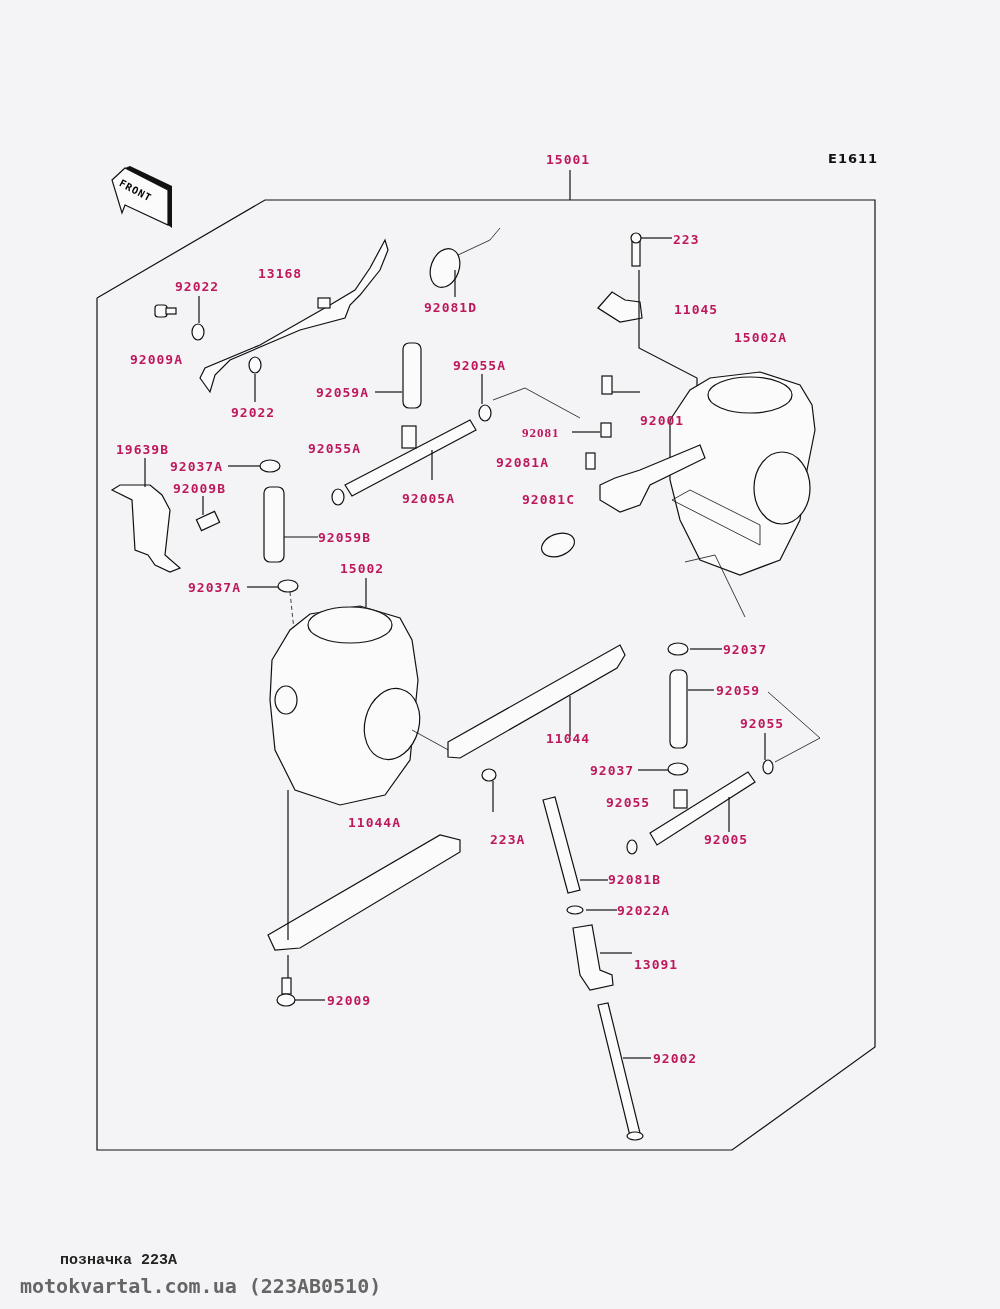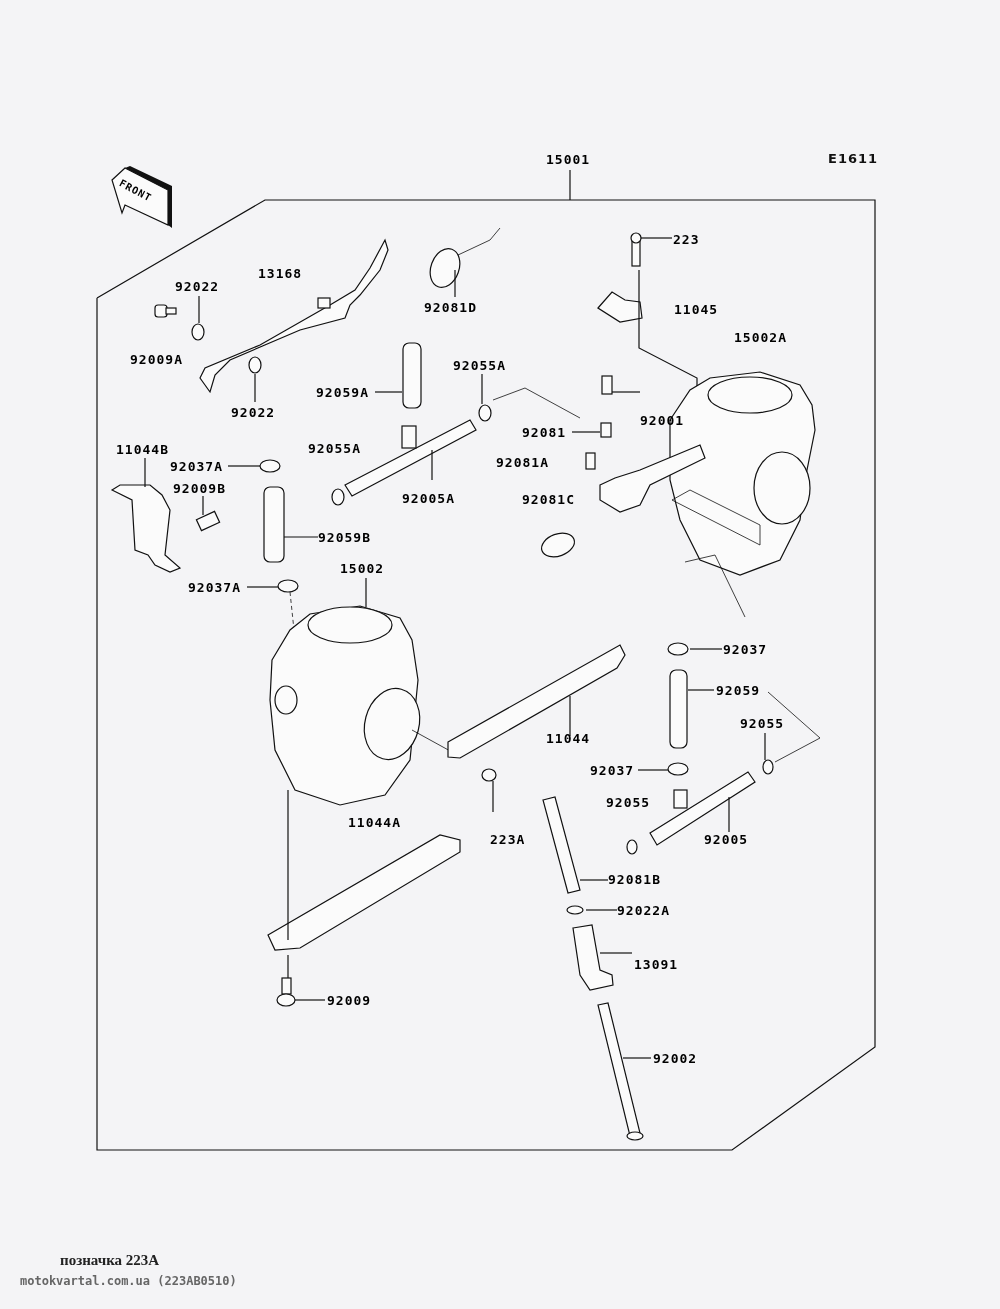--- a/index.html
+++ b/index.html
@@ -2,24 +2,24 @@
 <html><head>
 <meta charset="utf-8">
 <style>
   html, body { margin:0; padding:0; }
   body {
     width:1000px; height:1309px; position:relative; overflow:hidden;
     background:#f4f4f6;
     font-family:"DejaVu Sans", sans-serif;
   }
   #diagram { position:absolute; left:0; top:0; }
-  .lbl { position:absolute; font-family:"DejaVu Sans Mono", monospace; font-weight:bold; font-size:13px; color:#000000; letter-spacing:1px; white-space:nowrap; }
+  .lbl { position:absolute; font-family:"DejaVu Sans Mono", monospace; font-weight:bold; font-size:13px; color:#be185d; letter-spacing:1px; white-space:nowrap; }
   .code { position:absolute; font-family:"DejaVu Sans", sans-serif; font-size:13px; font-weight:bold; color:#111; letter-spacing:1px; }
-  .foot1 { position:absolute; left:60px; top:1252px; font-family:Liberation Serif, serif; font-weight:bold; font-size:15px; color:#222; }
-  .foot2 { position:absolute; left:20px; top:1274px; font-family:"DejaVu Sans Mono", monospace; font-weight:bold; font-size:12px; color:#666; }
+  .foot1 { position:absolute; left:60px; top:1252px; font-family:Liberation Mono, monospace; font-weight:bold; font-size:15px; color:#222; }
+  .foot2 { position:absolute; left:20px; top:1274px; font-family:"DejaVu Sans Mono", monospace; font-weight:bold; font-size:20px; color:#666; }
   svg .ln { stroke:#111; stroke-width:1.2; fill:none; }
   svg .part { stroke:#111; stroke-width:1.2; fill:#fbfbfb; }
   svg .thin { stroke:#111; stroke-width:0.8; fill:none; }
 </style>
 </head>
 <body>
 
 <svg id="diagram" width="1000" height="1309" viewBox="0 0 1000 1309">
 
   <polyline class="ln" points="97,298 265,200 875,200 875,1047 732,1150 97,1150 97,298"></polyline>
@@ -196,23 +196,23 @@
 <div class="lbl" style="left:175px;top:279px;">92022</div>
 <div class="lbl" style="left:130px;top:352px;">92009A</div>
 <div class="lbl" style="left:231px;top:405px;">92022</div>
 <div class="lbl" style="left:424px;top:300px;">92081D</div>
 <div class="lbl" style="left:673px;top:232px;">223</div>
 <div class="lbl" style="left:674px;top:302px;">11045</div>
 <div class="lbl" style="left:734px;top:330px;">15002A</div>
 <div class="lbl" style="left:316px;top:385px;">92059A</div>
 <div class="lbl" style="left:453px;top:358px;">92055A</div>
 <div class="lbl" style="left:640px;top:385px;margin-top:28px;">92001</div>
-<div class="lbl" style="left:522px;top:425px;">92081</div>
+<div class="lbl" style="left:522px;top:425px;font-family:Liberation Serif, serif;">92081</div>
 <div class="lbl" style="left:308px;top:441px;">92055A</div>
-<div class="lbl" style="left:116px;top:442px;">11044B</div>
+<div class="lbl" style="left:116px;top:442px;">19639B</div>
 <div class="lbl" style="left:170px;top:459px;">92037A</div>
 <div class="lbl" style="left:173px;top:481px;">92009B</div>
 <div class="lbl" style="left:402px;top:491px;">92005A</div>
 <div class="lbl" style="left:496px;top:455px;">92081A</div>
 <div class="lbl" style="left:522px;top:492px;">92081C</div>
 <div class="lbl" style="left:318px;top:530px;">92059B</div>
 <div class="lbl" style="left:340px;top:561px;">15002</div>
 <div class="lbl" style="left:188px;top:580px;">92037A</div>
 <div class="lbl" style="left:723px;top:642px;">92037</div>
 <div class="lbl" style="left:716px;top:683px;">92059</div>

